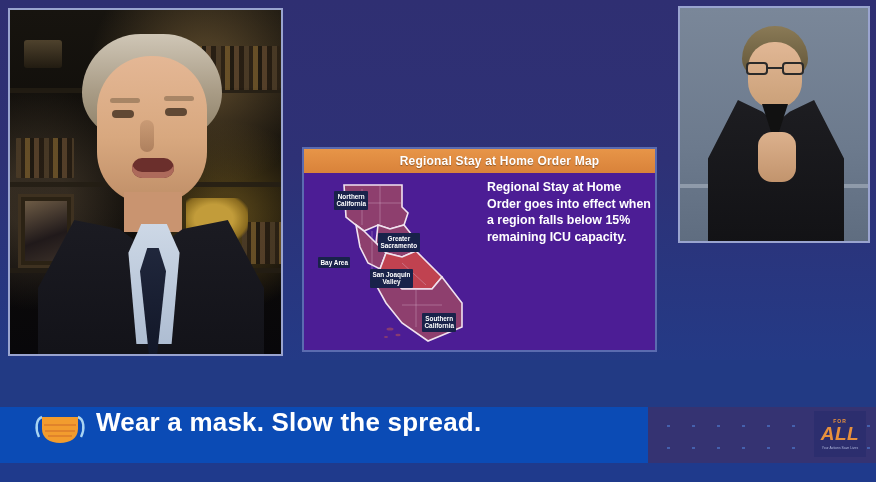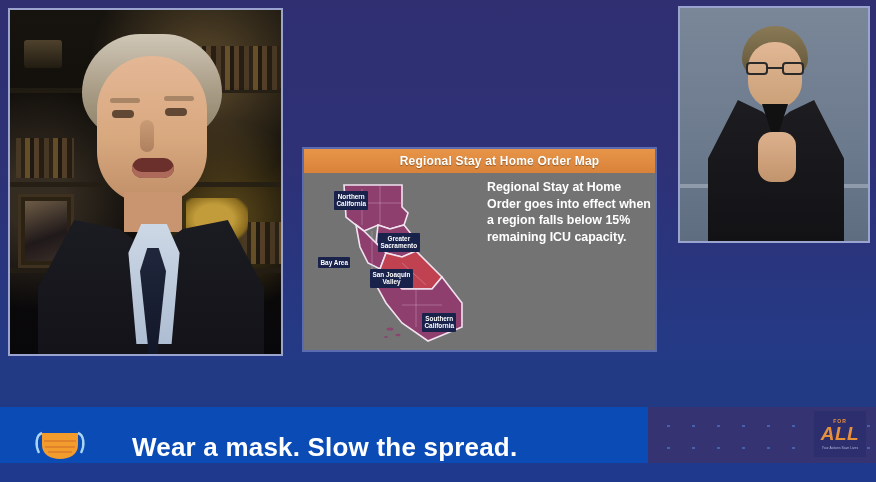--- a/index.html
+++ b/index.html
@@ -97,37 +97,37 @@
     letter-spacing:.2px;text-align:left;}
 
   
   .map-card{position:absolute;left:302px;top:147px;width:355px;height:205px;
     border:2px solid #5b6bb0;box-sizing:border-box;background:#0b1738;overflow:hidden;}
   .map-head{position:absolute;left:0;top:0;width:100%;height:24px;
     background:linear-gradient(180deg,#e79548,#d9823a);
     display:flex;align-items:center;justify-content:center;}
   .map-head span{color:#fff;font-size:12px;font-weight:700;letter-spacing:.2px;
     text-shadow:0 1px 1px rgba(0,0,0,.35);padding-left:40px;}
-  .map-body{position:absolute;left:0;top:24px;width:100%;height:229px;background:#737373;}
+  .map-body{position:absolute;left:0;top:24px;width:100%;height:229px;background:#4c1d95;}
   .ca-wrap{position:absolute;left:12px;top:4px;width:180px;height:172px;}
   .ca{position:absolute;left:0;top:0;width:180px;height:172px;}
   .map-note{position:absolute;left:183px;top:6px;width:166px;
     color:#ffffff;font-size:12.4px;line-height:1.35;font-weight:700;}
   .map-icons{position:absolute;left:4px;bottom:2px;display:flex;gap:4px;align-items:center;opacity:.45;}
   .map-icons i{display:block;width:7px;height:7px;border:1px solid #9fb0d6;border-radius:1px;}
   .map-icons i.r{border-radius:50%;}
 
   .rlabel{position:absolute;background:#19224a;color:#fff;
     font-size:6.4px;line-height:1.22;font-weight:700;padding:1.5px 2.5px;
     border-radius:1px;white-space:pre-line;text-align:center;}
 
   
   .band-top{position:absolute;left:0;top:399px;width:876px;height:8px;background:#223a84;}
   .banner{position:absolute;left:0;top:407px;width:648px;height:56px;
-    background:#0b4bb5;display:flex;align-items:flex-end;gap:36px;}
+    background:#0b4bb5;display:flex;align-items:flex-start;}
   .banner-text{color:#ffffff;font-size:26px;font-weight:700;letter-spacing:.2px;margin-left:8px;}
   .mask-icon{margin-left:32px;width:56px;height:40px;position:relative;flex:0 0 auto;}
   .band-bottom{position:absolute;left:0;top:463px;width:876px;height:19px;background:#1f3a8c;}
 
   
   .logo-panel{position:absolute;left:648px;top:407px;width:228px;height:56px;
     background:#353372;overflow:hidden;}
   .dots{position:absolute;inset:0;
     background-image:radial-gradient(#4a6fc0 1.4px, rgba(0,0,0,0) 1.6px);
     background-size:25px 22px;background-position:8px 8px;opacity:.75;}

